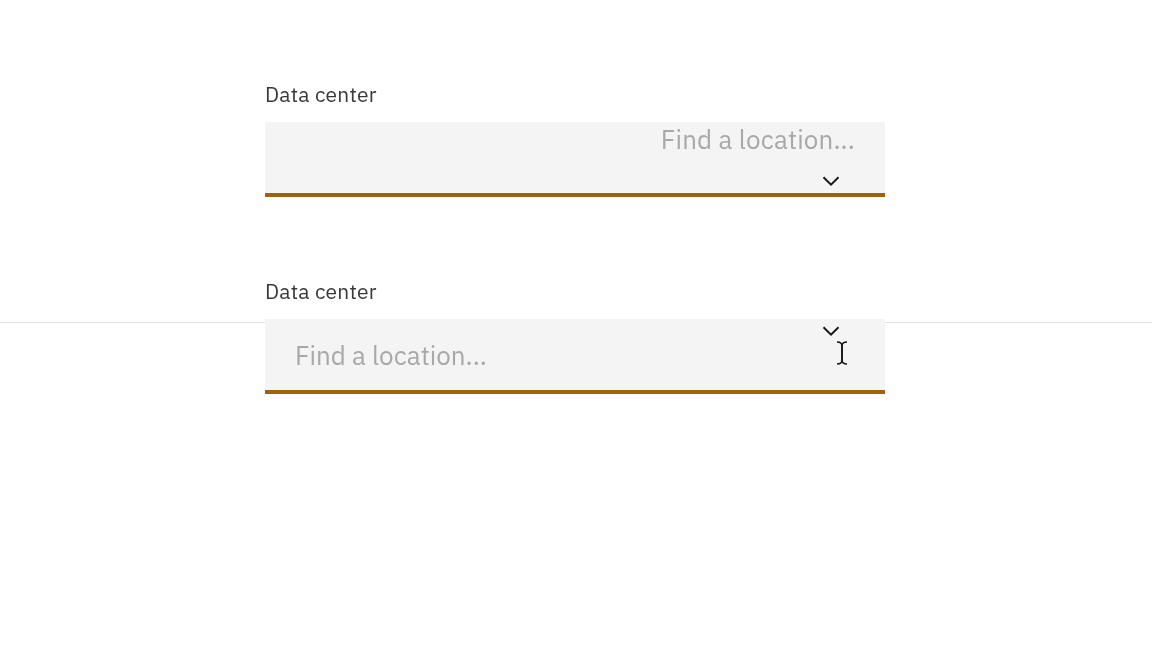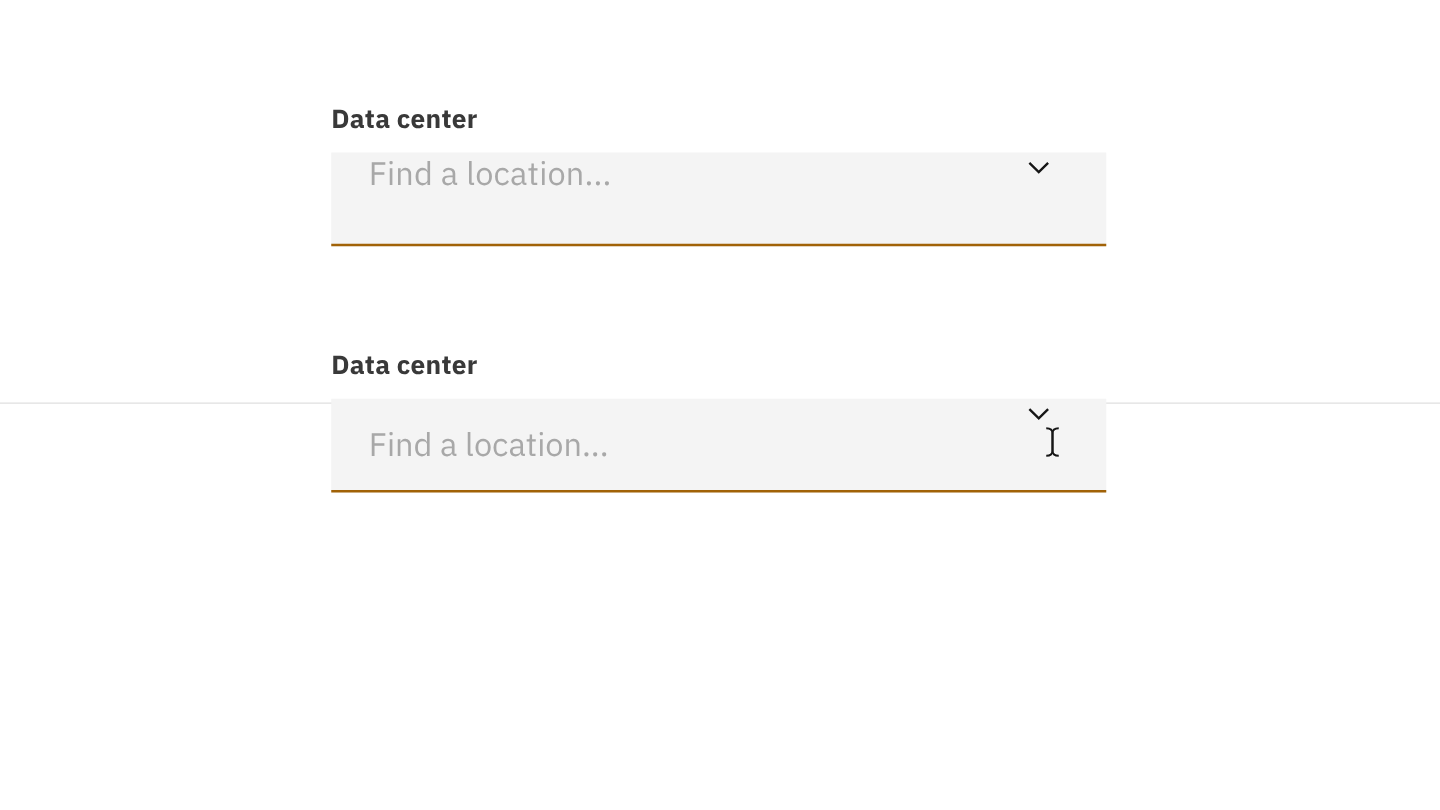--- a/index.html
+++ b/index.html
@@ -30,35 +30,36 @@
       top: 322px;
       left: 0;
       right: 0;
       height: 1px;
       background: #e0e0e0;
     }
     
     .field-label {
       font-size: 21px;
       color: #393939;
-      font-weight: 700;
+      font-weight: 400;
       margin-bottom: 14px;
       letter-spacing: 0.01em;
     }
     
     .dropdown-container {
       width: 620px;
       height: 75px;
       background: #f4f4f4;
-      border-bottom: 2px solid #a16207;
+      border-bottom: 4px solid #a16207;
       display: flex;
-      align-items: flex-start;
+      align-items: flex-end;
       padding: 0 30px;
       position: relative;
       cursor: pointer;
+      flex-direction: column;
     }
     
     .dropdown-placeholder {
       font-size: 26px;
       color: #a8a8a8;
       font-weight: 400;
       flex: 1;
       letter-spacing: 0.005em;
     }
     

